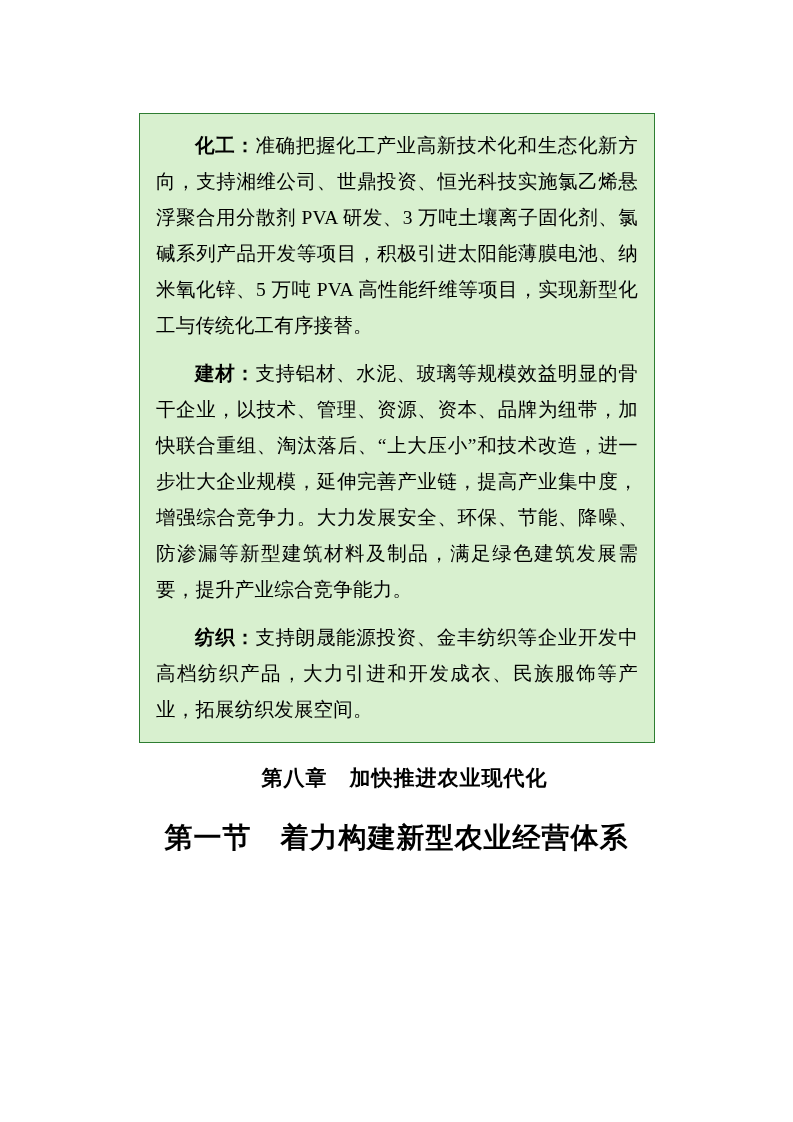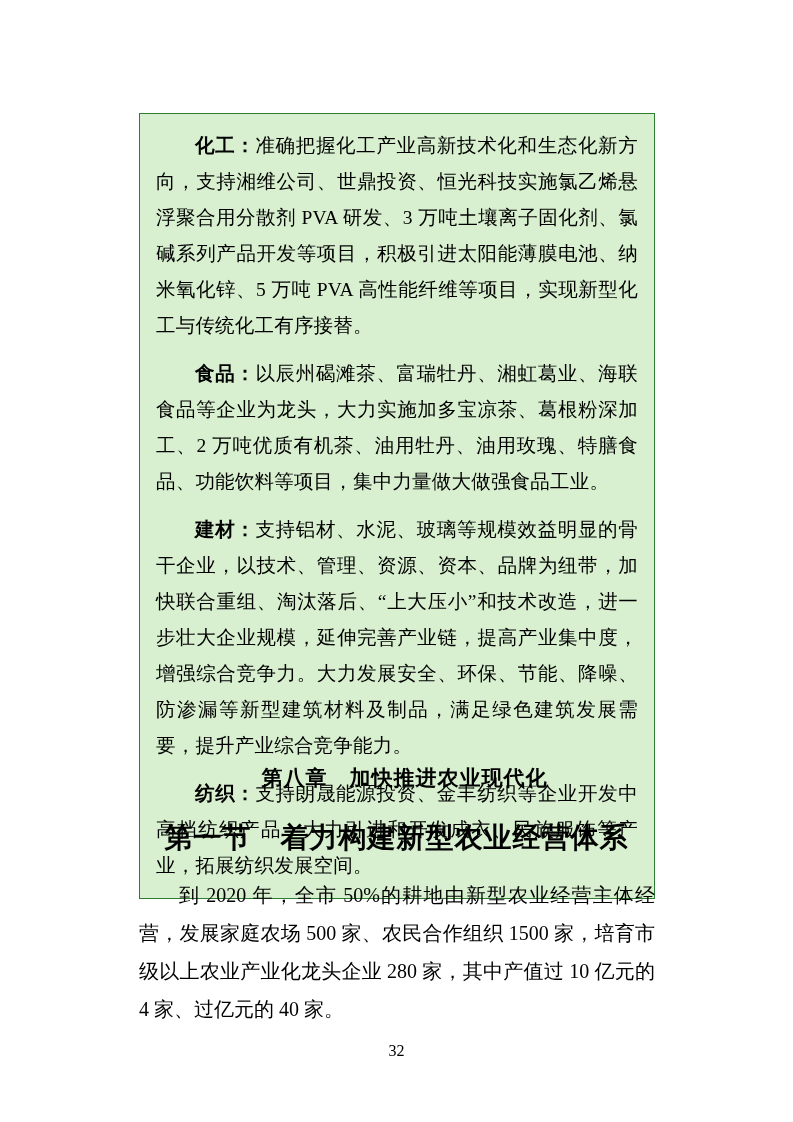--- a/index.html
+++ b/index.html
@@ -111,33 +111,26 @@
 </head>
 <body>
 
 <div class="page">
 
   <div class="green-box">
     <p>
       <span class="lead">化工：</span><span>准确把握化工产业高新技术化和生态化新方向，支持湘维公司、世鼎投资、恒光科技实施氯乙烯悬浮聚合用分散剂 PVA 研发、3 万吨土壤离子固化剂、氯碱系列产品开发等项目，积极引进太阳能薄膜电池、纳米氧化锌、5 万吨 PVA 高性能纤维等项目，实现新型化工与传统化工有序接替。</span>
     </p>
     <p>
-      <span class="lead">食品：</span><span>以辰州碣滩茶、富瑞牡丹、湘虹葛业、海联食品等企业为龙头，大力实施加多宝凉茶、葛根粉深加工、2 万吨优质有机茶、油用牡丹、油用玫瑰、特膳食品、功能饮料等项目，集中力量做大做强食品工业。</span>
-    </p>
-    <p>
       <span class="lead">建材：</span><span>支持铝材、水泥、玻璃等规模效益明显的骨干企业，以技术、管理、资源、资本、品牌为纽带，加快联合重组、淘汰落后、“上大压小”和技术改造，进一步壮大企业规模，延伸完善产业链，提高产业集中度，增强综合竞争力。大力发展安全、环保、节能、降噪、防渗漏等新型建筑材料及制品，满足绿色建筑发展需要，提升产业综合竞争能力。</span>
     </p>
     <p>
       <span class="lead">纺织：</span><span>支持朗晟能源投资、金丰纺织等企业开发中高档纺织产品，大力引进和开发成衣、民族服饰等产业，拓展纺织发展空间。</span>
     </p>
   </div>
 
   <div class="chapter-title">第八章　加快推进农业现代化</div>
 
   <div class="section-title">第一节　着力构建新型农业经营体系</div>
 
-  <div class="body-text">
-    <p>到 2020 年，全市 50%的耕地由新型农业经营主体经营，发展家庭农场 500 家、农民合作组织 1500 家，培育市级以上农业产业化龙头企业 280 家，其中产值过 10 亿元的 4 家、过亿元的 40 家。</p>
-  </div>
 
-  <div class="page-number">32</div>
 
 </div>
 
 </body></html>

